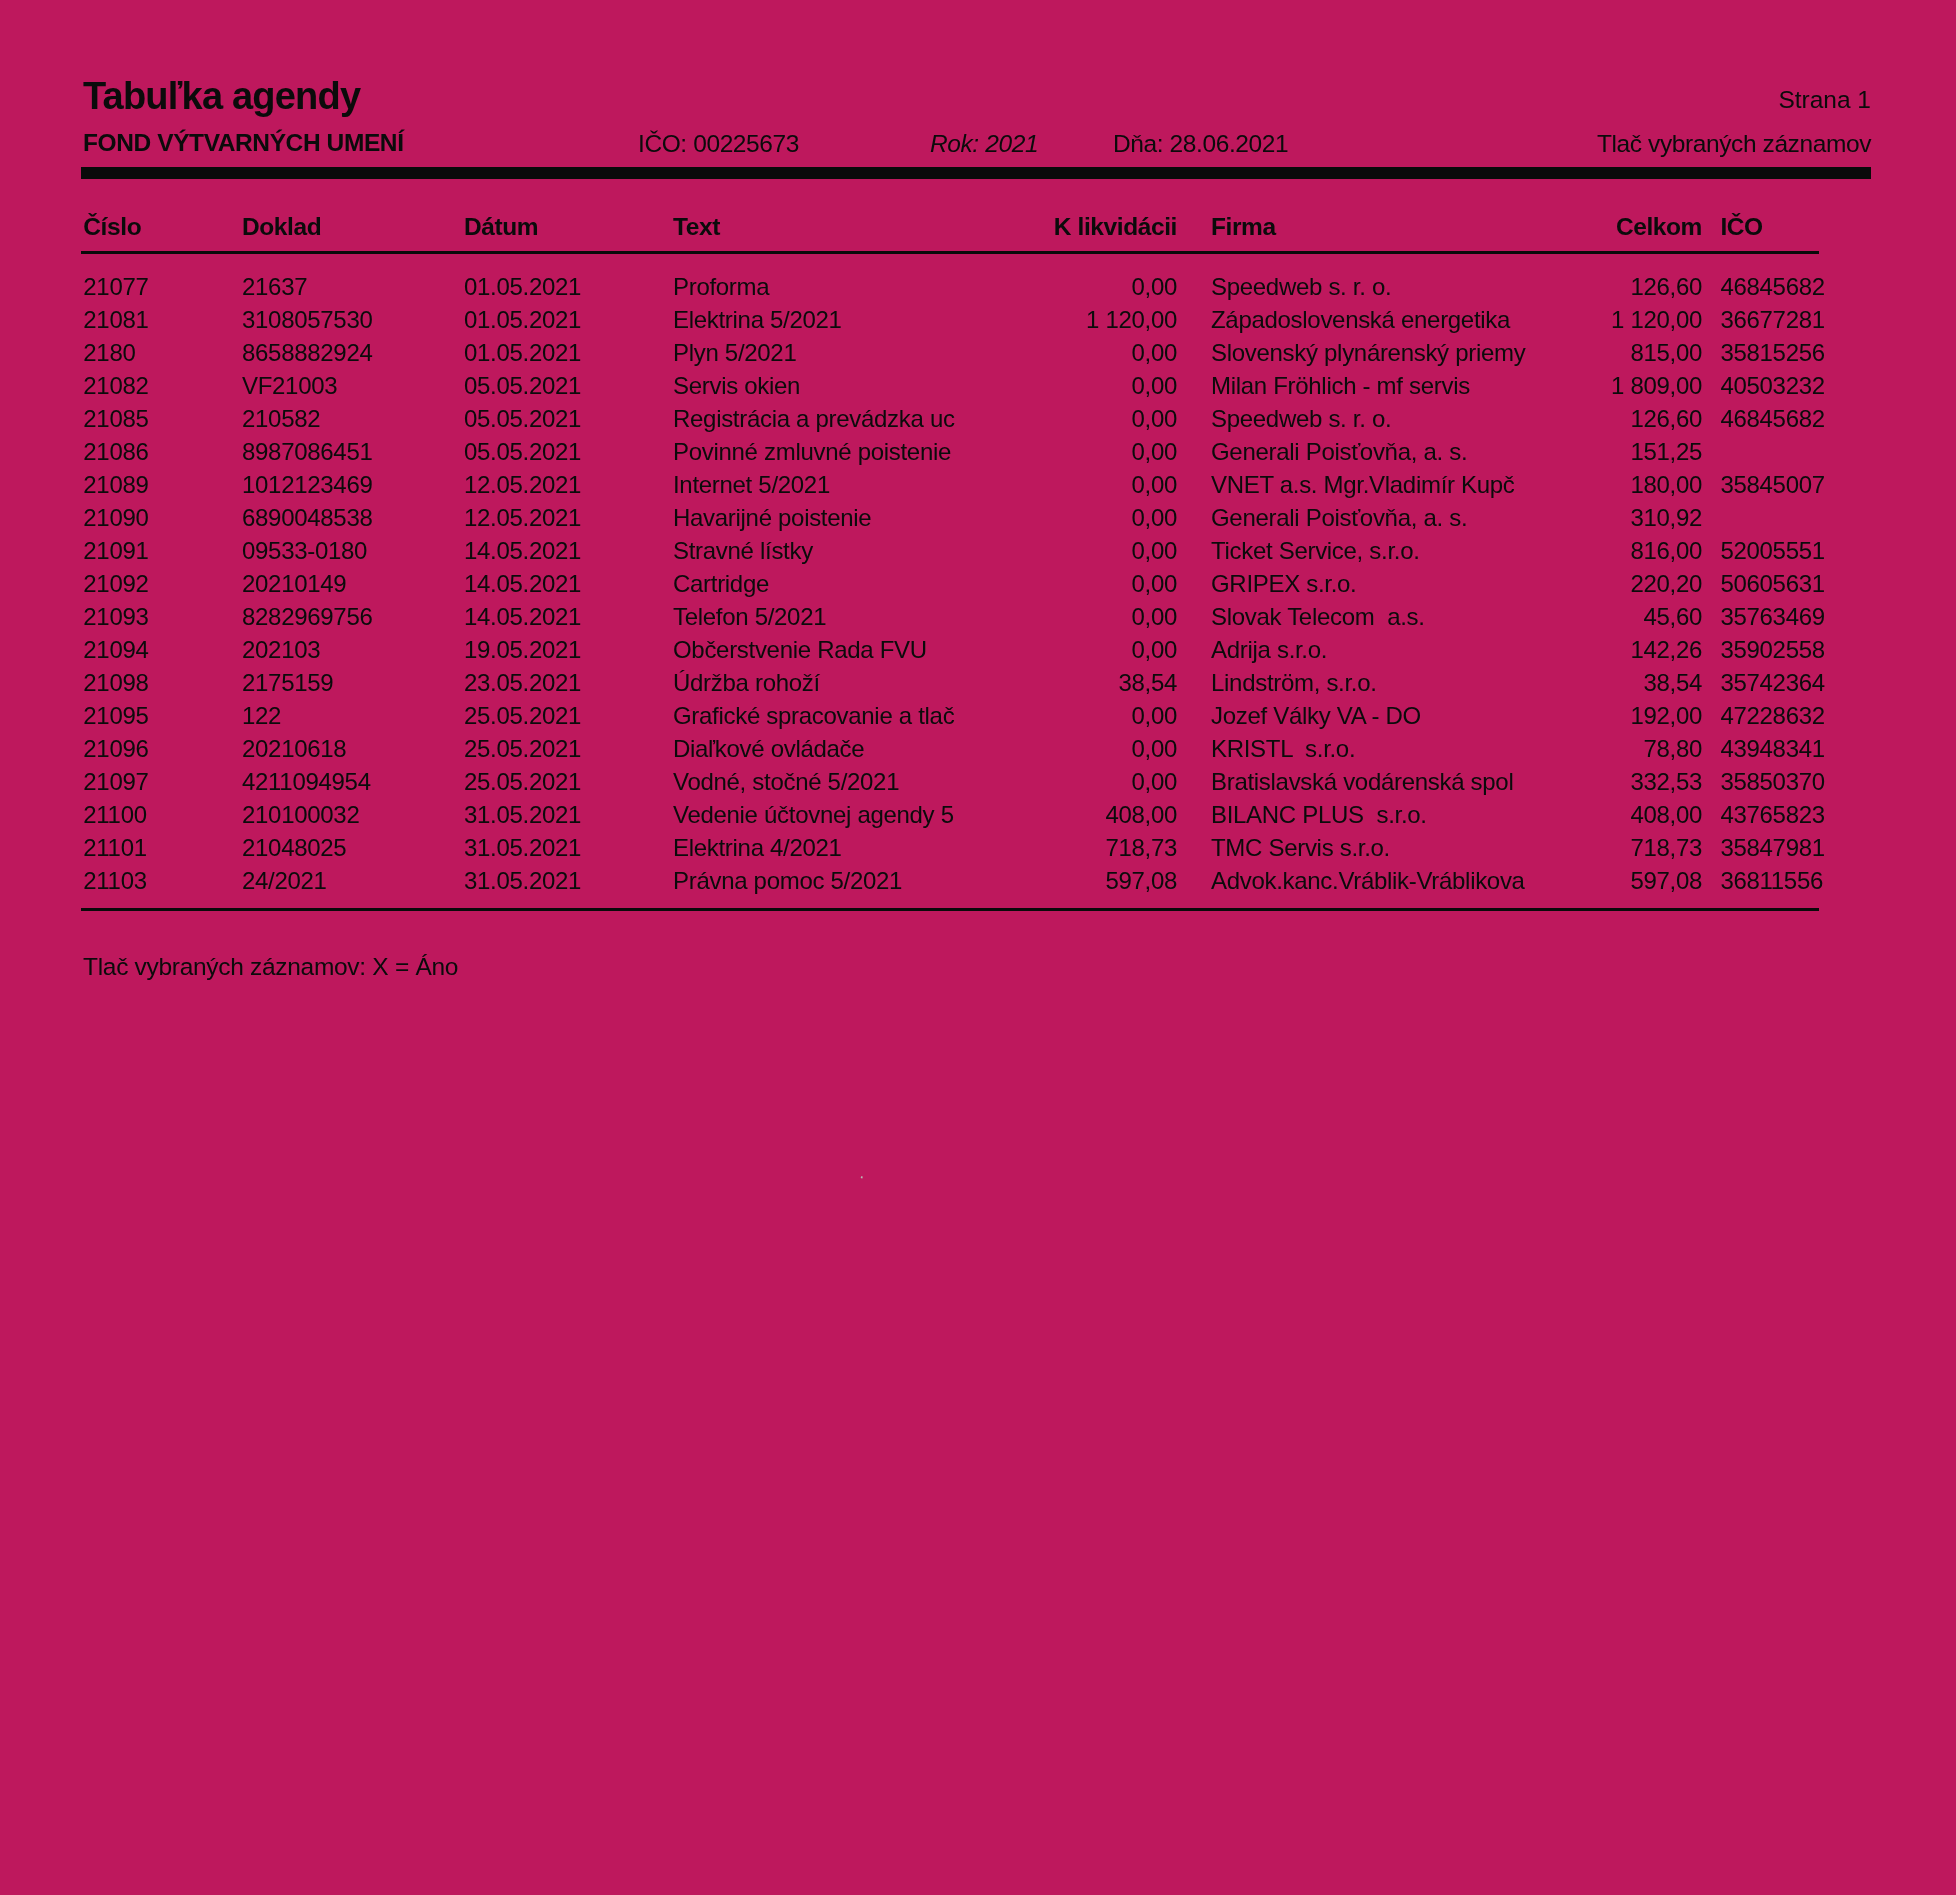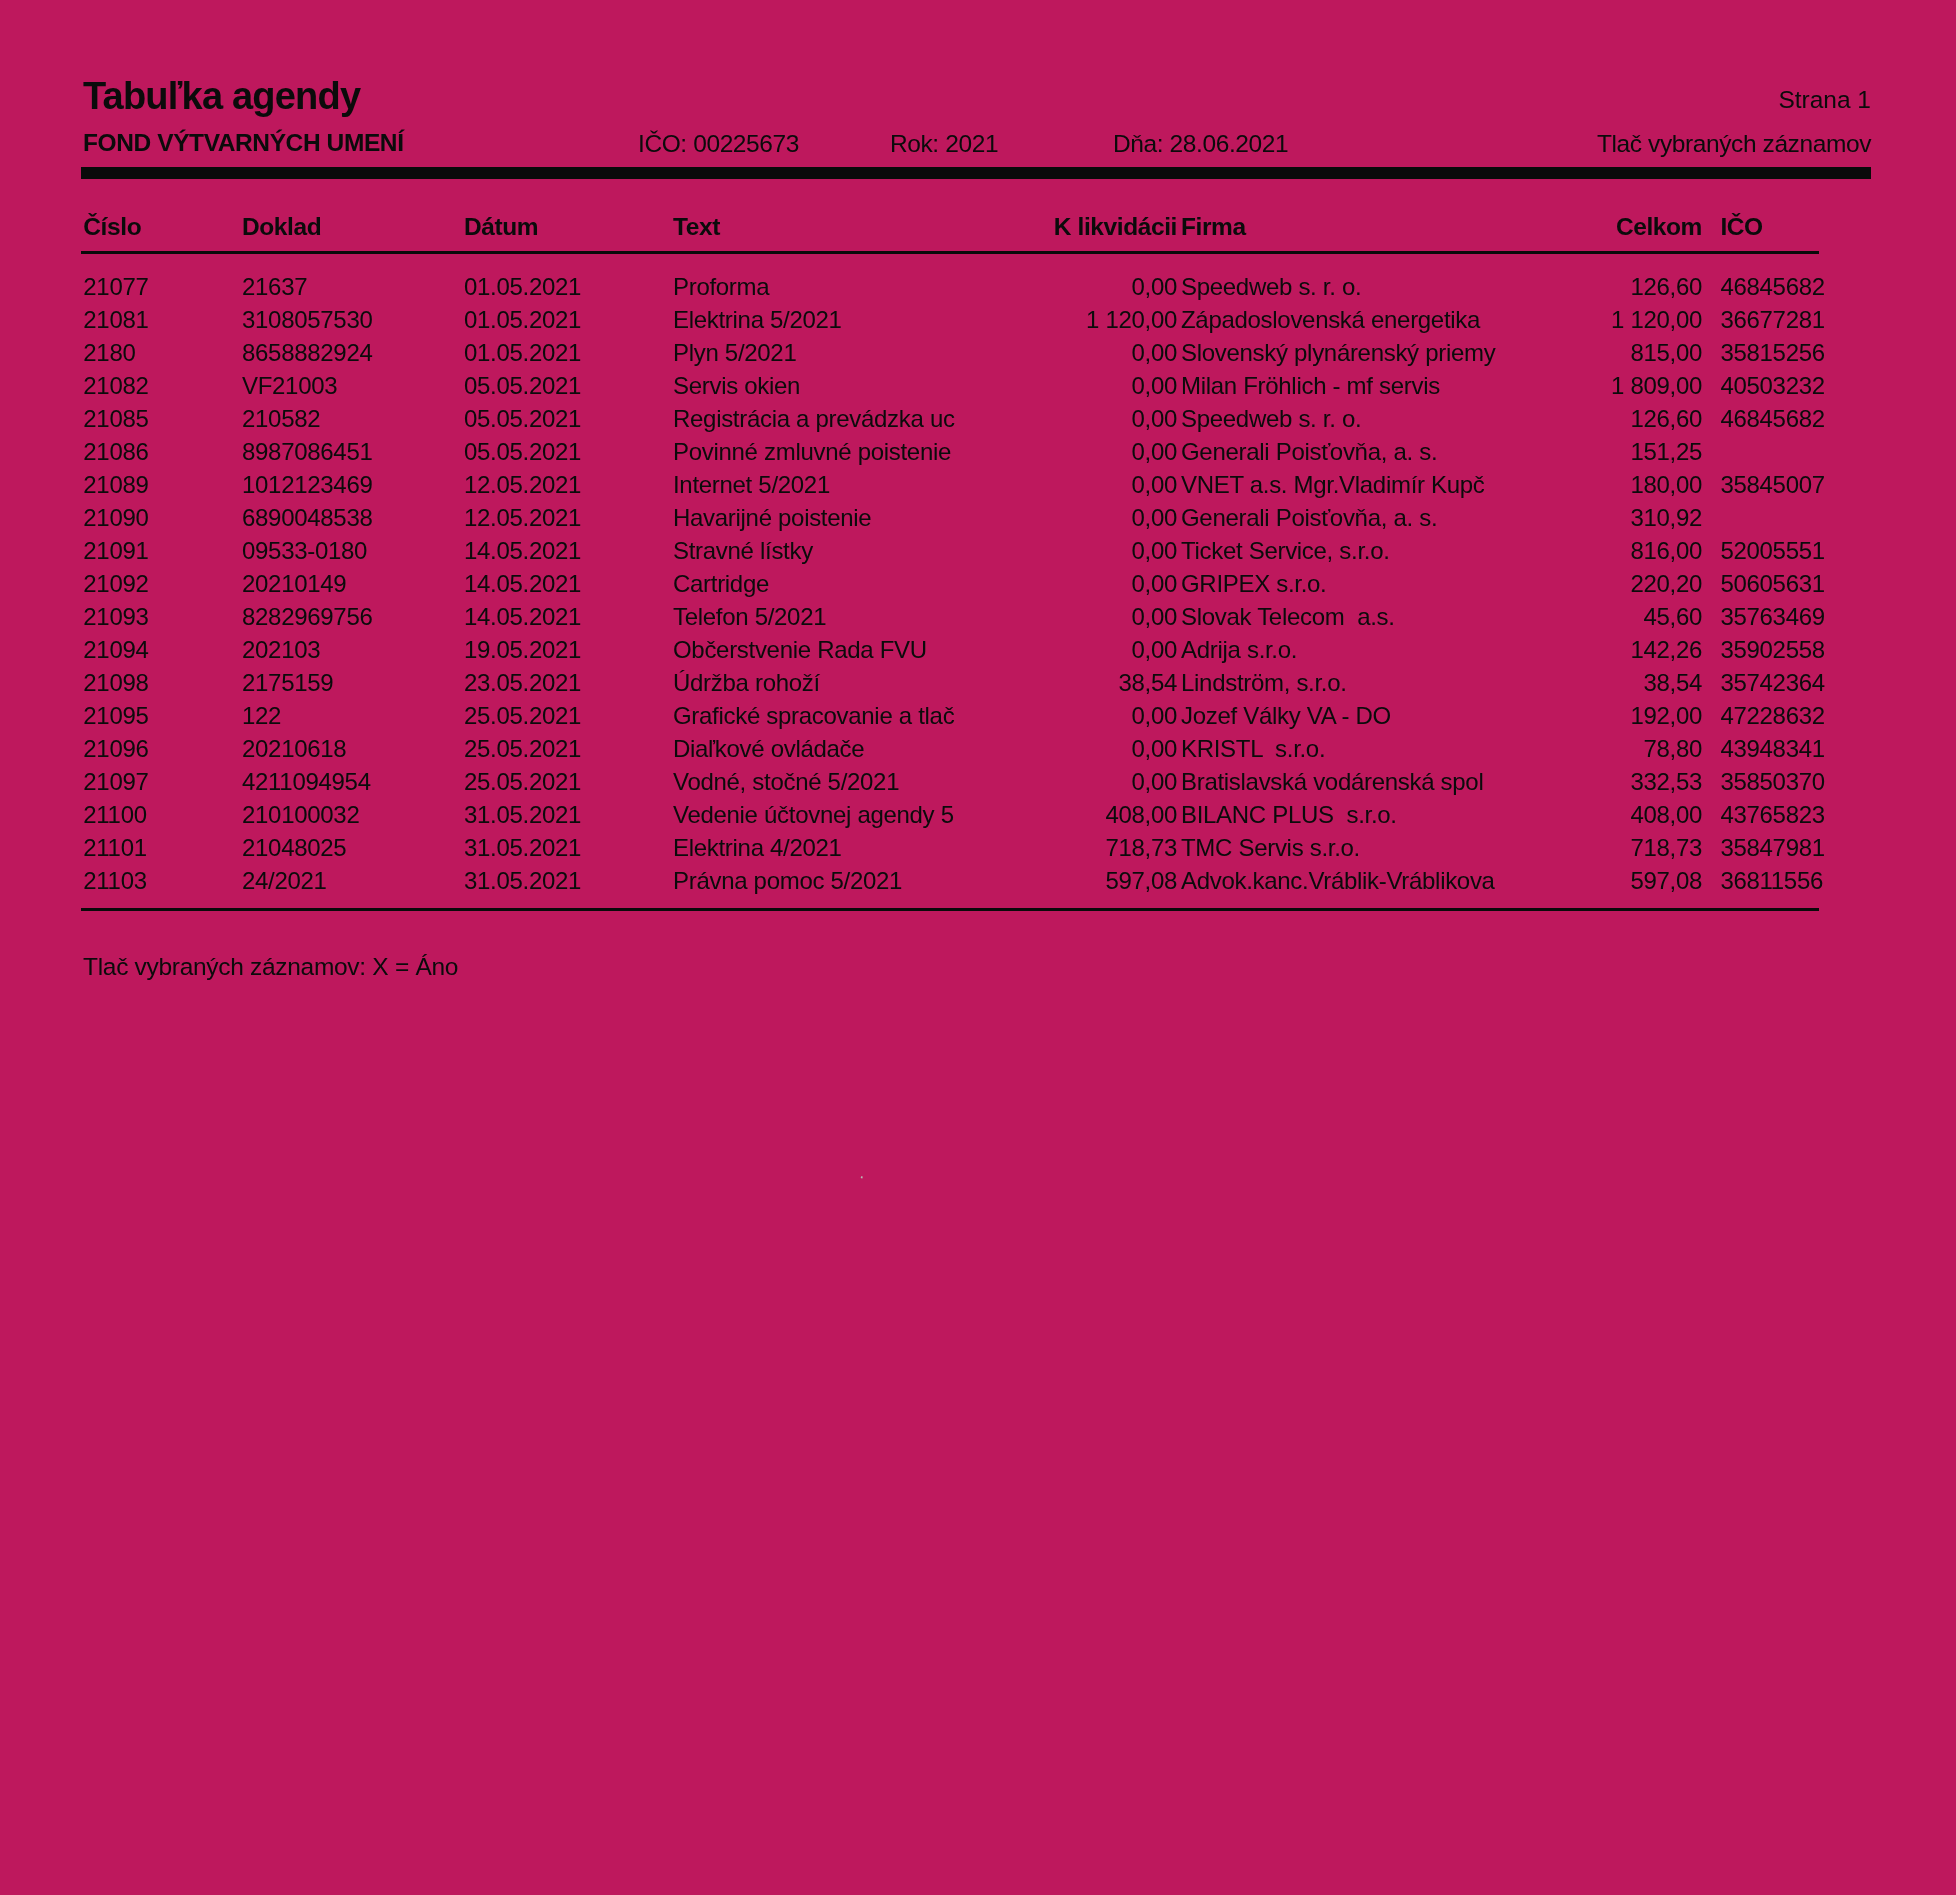--- a/index.html
+++ b/index.html
@@ -7,36 +7,36 @@
     position:relative;width:1957px;height:1895px;
     background:#be185d;overflow:hidden;
     font-family:"Liberation Sans",sans-serif;color:#0b0b0b;
   }
   
   .title{position:absolute;left:83px;top:75px;font-size:38px;font-weight:bold;letter-spacing:-0.8px;white-space:pre;}
   .strana{position:absolute;top:86px;right:86px;font-size:24.5px;white-space:pre;}
   .org{position:absolute;left:83px;top:129px;font-size:24.5px;font-weight:bold;white-space:pre;letter-spacing:-0.4px;}
   .hfield{position:absolute;top:130px;font-size:24.5px;white-space:pre;letter-spacing:-0.4px;}
   .ico{left:638px;}
-  .rok{left:890px;}
+  .rok{left:930px;font-style:italic;}
   .dna{left:1113px;}
   .printmode{position:absolute;top:130px;right:86px;font-size:24.5px;white-space:pre;letter-spacing:-0.4px;}
   .rule-thick{position:absolute;left:81px;top:167px;width:1790px;height:11.5px;background:#0a0a0a;}
   
   .thead{position:absolute;left:81px;top:213px;width:1738px;display:flex;font-size:24.5px;font-weight:bold;letter-spacing:-0.4px;}
   .rule-thin{position:absolute;left:81px;top:251px;width:1738px;height:3.1px;background:#0a0a0a;}
   .tbody{position:absolute;left:81px;top:270px;width:1738px;}
   .trow{display:flex;height:33px;align-items:center;font-size:24px;letter-spacing:-0.3px;}
   .cell{flex:none;white-space:pre;overflow:hidden;box-sizing:border-box;}
   .c1{width:125px;padding-left:2.3px;}
   .c2{width:222px;margin-left:36px;}
   .c3{width:209px;}
   .c4{width:354px;}
   .c5{width:150px;text-align:right;}
-  .c6{width:395px;padding-left:4px;}
+  .c6{width:395px;padding-left:34px;}
   .c7{width:130px;text-align:right;}
   .c8{width:153px;padding-left:18.4px;}
   .rule-bottom{position:absolute;left:81px;top:908px;width:1738px;height:3.1px;background:#0a0a0a;}
   
   .footer{position:absolute;left:83px;top:953px;font-size:24.5px;white-space:pre;letter-spacing:-0.3px;}
   
   .speck{position:absolute;left:859px;top:1167px;font-size:17px;color:#b9b9b4;transform:rotate(12deg);}
 </style>
 </head>
 <body>

